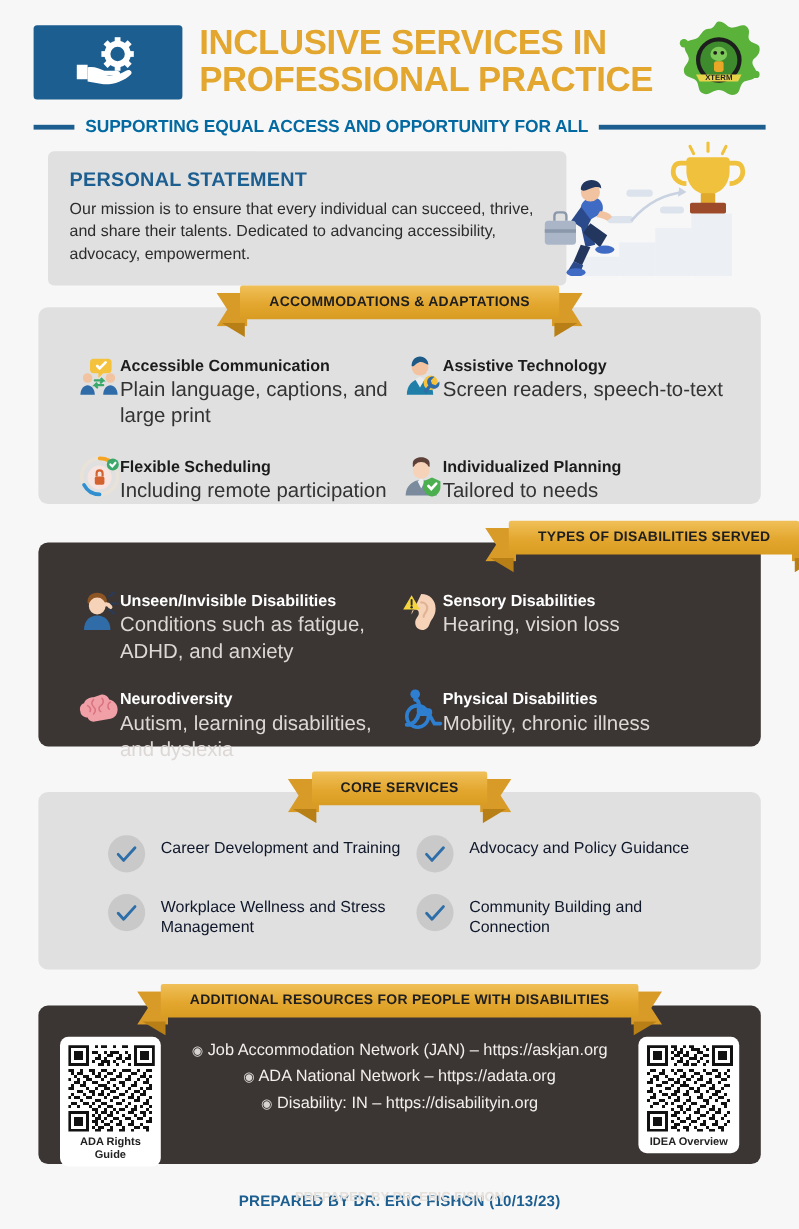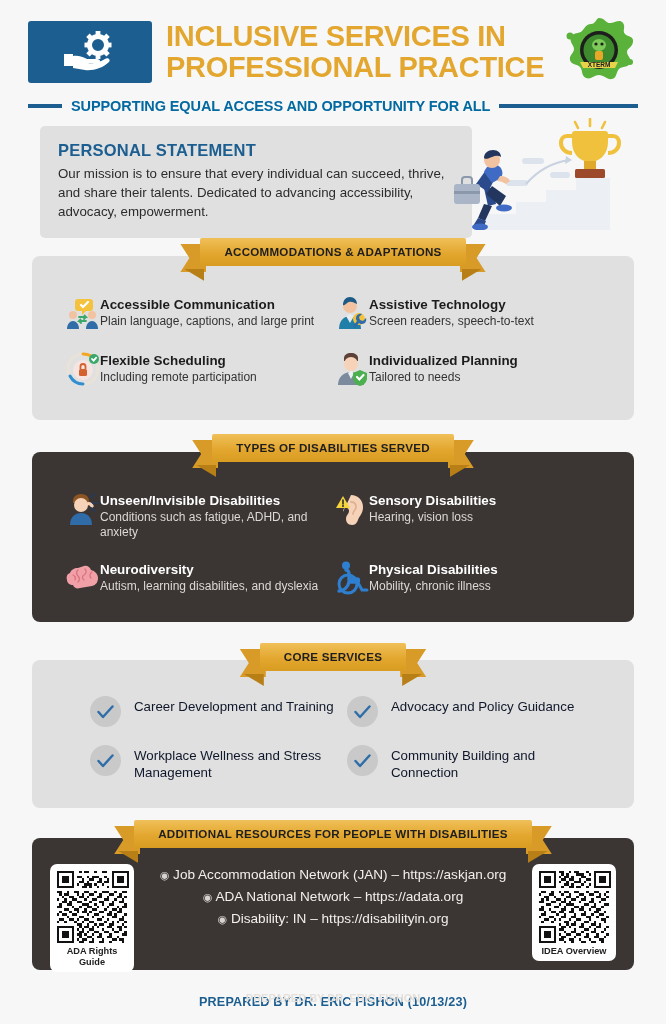--- a/index.html
+++ b/index.html
@@ -70,21 +70,21 @@
   
   .panel { position:absolute; left:32px; width:602px; border-radius:8px; }
   .panel.light { background:#e0e0e0; }
   .panel.dark { background:#3b3634; }
 
   .grid2 { display:grid; grid-template-columns:1fr 1fr; }
   .item { display:flex; align-items:flex-start; }
   .item-icon { flex:0 0 34px; width:34px; height:34px; position:relative; }
   .item-txt { padding-top:1px; }
   .item-title { font-size:13.4px; font-weight:bold; line-height:1.18; margin-bottom:1px; }
-  .item-desc { font-size:12px; line-height:1.3; }
+  .item-desc { font-size:17px; line-height:1.3; }
   .light .item-title { color:#1c1c1c; }
   .light .item-desc { color:#333; }
   .dark .item-title { color:#ffffff; }
   .dark .item-desc { color:#ddd8d5; }
 
   
   .svc { display:flex; gap:13px; align-items:flex-start; }
   .check-circle {
     flex:0 0 31px; width:31px; height:31px; border-radius:50%;
     background:#c9c9c9; display:flex; align-items:center; justify-content:center;
@@ -294,21 +294,21 @@
       </div>
       <div class="item-txt">
         <div class="item-title">Individualized Planning</div>
         <div class="item-desc">Tailored to needs</div>
       </div>
     </div>
 
   </div>
 </div>
 
-<div class="ribbon-wrap" style="top:434px;">
+<div class="ribbon-wrap" style="top:434px;justify-content:flex-end;">
   <div class="ribbon">
     <div class="ribbon-tail l"></div>
     <div class="ribbon-tail r"></div>
     <div class="ribbon-fold l"></div>
     <div class="ribbon-fold r"></div>
     <div class="ribbon-body">TYPES OF DISABILITIES SERVED</div>
   </div>
 </div>
 
 <div class="panel dark" style="top:452px; height:170px; padding:40px 30px 0 34px;">

